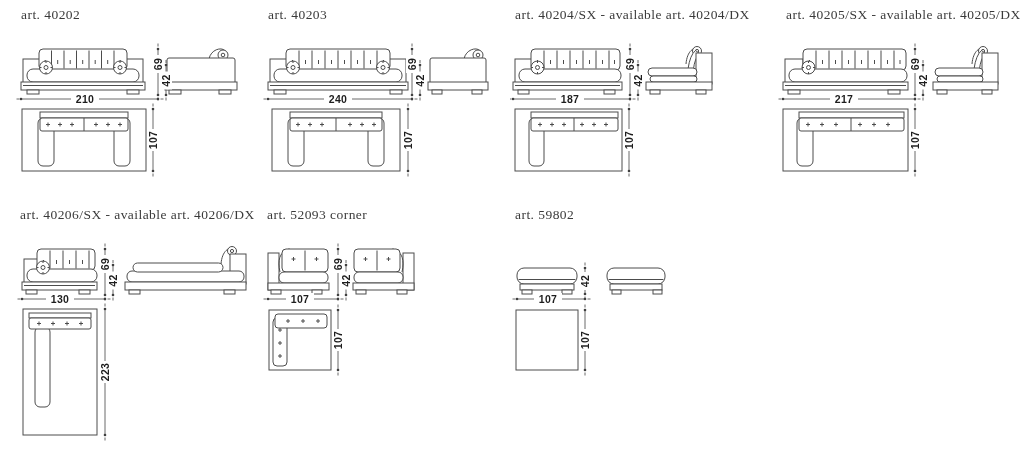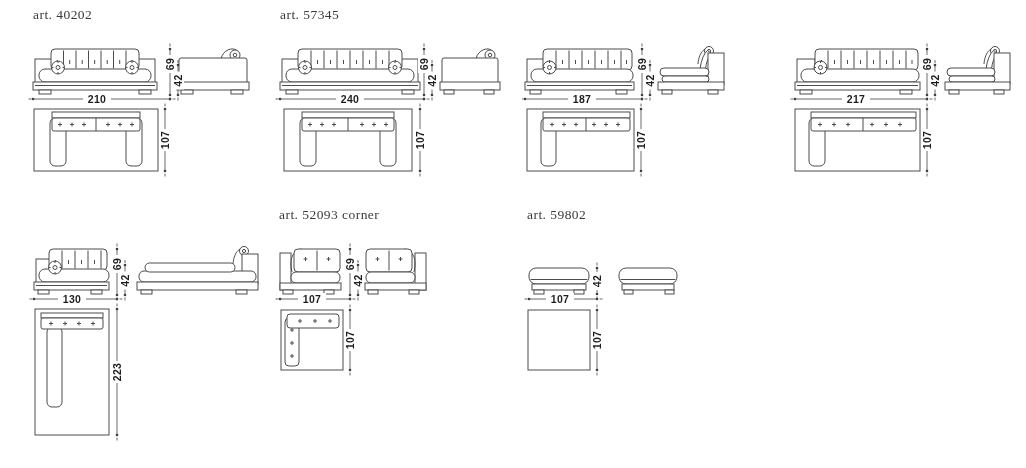--- a/index.html
+++ b/index.html
@@ -1,19 +1,19 @@
 <!DOCTYPE html>
 <html><head>
 <meta charset="utf-8">
 <style>
   * { margin:0; padding:0; box-sizing:border-box; }
   html,body { background:#ffffff; }
   .page { position:relative; width:1026px; height:468px; background:#fff;
           font-family:"Liberation Serif", serif; overflow:hidden; }
-  .cell { position:absolute;margin-left:12px; }
+  .cell { position:absolute; }
   .title { position:absolute; left:6px; top:5px; font-size:13.5px; color:#3a3a3a;
            letter-spacing:.45px; white-space:nowrap; }
   svg.art { position:absolute; left:0; top:0; }
   svg .s  { fill:#ffffff; stroke:#4c4c4c; stroke-width:1; }
   svg .l  { fill:none;    stroke:#4c4c4c; stroke-width:1; }
   svg .d  { fill:none;    stroke:#5a5a5a; stroke-width:.9; }
   svg .dot{ fill:#3f3f3f; stroke:none; }
   svg .wbg{ fill:#ffffff; stroke:none; }
   svg text.dl { font-family:"Liberation Sans", sans-serif; font-size:10.5px;
                 font-weight:bold; fill:#1d1d1d; letter-spacing:.3px; }
@@ -97,21 +97,21 @@
           <circle class="dot" cx="138" cy="169" r="1.3"></circle>
         <g transform="translate(138,138) rotate(-90)">
             <rect class="wbg" x="-11" y="-6" width="22" height="12"></rect>
           <text class="dl" text-anchor="middle" y="3.8">107</text>
           </g>
       </g>
     </svg>
   </section>
 
   <section class="cell" style="left:262px;top:2px;width:250px;height:195px">
-    <div class="title">art. 57345</div>
+    <div class="title">art. 40203</div>
     <svg class="art" width="250" height="195" viewBox="0 0 250 195">
       <g>
         <rect class="s" x="8" y="57" width="18" height="27"></rect>
         <rect class="s" x="126" y="57" width="18" height="27"></rect>
         <rect class="s" x="24" y="47" width="104" height="21" rx="4"></rect>
         <path class="l" d="M37 48.5v18 M50 48.5v18 M63 48.5v18 M76 48.5v18 M89 48.5v18 M102 48.5v18 M115 48.5v18"></path>
         <path class="l" d="M30.5 58v4 M43.5 58v4 M56.5 58v4 M69.5 58v4 M82.5 58v4 M95.5 58v4 M108.5 58v4 M121.5 58v4"></path>
         <rect class="s" x="12" y="67" width="128" height="13" rx="6"></rect>
         <rect class="s" x="6" y="80" width="140" height="8"></rect>
         <path class="l" d="M8 83.5h136"></path>
@@ -177,20 +177,21 @@
           <circle class="dot" cx="146" cy="169" r="1.3"></circle>
         <g transform="translate(146,138) rotate(-90)">
             <rect class="wbg" x="-11" y="-6" width="22" height="12"></rect>
           <text class="dl" text-anchor="middle" y="3.8">107</text>
           </g>
       </g>
     </svg>
   </section>
 
   <section class="cell" style="left:510px;top:2px;width:256px;height:195px">
+    <div class="title" style="left:5px">art. 40204/SX - available art. 40204/DX</div>
     <svg class="art" width="256" height="195" viewBox="0 0 256 195">
       <g>
         <rect class="s" x="5" y="57" width="17" height="27"></rect>
         <rect class="s" x="21" y="47" width="89" height="21" rx="4"></rect>
         <path class="l" d="M34 48.5v18 M47 48.5v18 M60 48.5v18 M73 48.5v18 M86 48.5v18 M99 48.5v18"></path>
         <path class="l" d="M27.5 58v4 M40.5 58v4 M53.5 58v4 M66.5 58v4 M79.5 58v4 M92.5 58v4 M104.5 58v4"></path>
         <rect class="s" x="9" y="67" width="102" height="13" rx="6"></rect>
         <rect class="s" x="3" y="80" width="109" height="8"></rect>
         <path class="l" d="M5 83.5h105"></path>
         <rect class="s" x="8" y="88" width="11" height="4"></rect>
@@ -252,20 +253,21 @@
           <circle class="dot" cx="119" cy="169" r="1.3"></circle>
         <g transform="translate(119,138) rotate(-90)">
             <rect class="wbg" x="-11" y="-6" width="22" height="12"></rect>
           <text class="dl" text-anchor="middle" y="3.8">107</text>
           </g>
       </g>
     </svg>
   </section>
 
   <section class="cell" style="left:778px;top:2px;width:248px;height:195px">
+    <div class="title" style="left:8px">art. 40205/SX - available art. 40205/DX</div>
     <svg class="art" width="248" height="195" viewBox="0 0 248 195">
       <g>
         <rect class="s" x="7" y="57" width="18" height="27"></rect>
         <rect class="s" x="25" y="47" width="103" height="21" rx="4"></rect>
         <path class="l" d="M38 48.5v18 M51 48.5v18 M64 48.5v18 M77 48.5v18 M90 48.5v18 M103 48.5v18 M116 48.5v18"></path>
         <path class="l" d="M31.5 58v4 M44.5 58v4 M57.5 58v4 M70.5 58v4 M83.5 58v4 M96.5 58v4 M109.5 58v4 M122 58v4"></path>
         <rect class="s" x="11" y="67" width="118" height="13" rx="6"></rect>
         <rect class="s" x="5" y="80" width="125" height="8"></rect>
         <path class="l" d="M7 83.5h121"></path>
         <rect class="s" x="10" y="88" width="12" height="4"></rect>
@@ -327,20 +329,21 @@
           <circle class="dot" cx="137" cy="169" r="1.3"></circle>
         <g transform="translate(137,138) rotate(-90)">
             <rect class="wbg" x="-11" y="-6" width="22" height="12"></rect>
           <text class="dl" text-anchor="middle" y="3.8">107</text>
           </g>
       </g>
     </svg>
   </section>
 
   <section class="cell" style="left:15px;top:202px;width:250px;height:265px">
+    <div class="title" style="left:5px">art. 40206/SX - available art. 40206/DX</div>
     <svg class="art" width="250" height="265" viewBox="0 0 250 265">
       <g>
         <rect class="s" x="9" y="57" width="15" height="27"></rect>
         <rect class="s" x="22" y="47" width="58" height="21" rx="4"></rect>
         <path class="l" d="M35 48.5v18 M48 48.5v18 M61 48.5v18 M74 48.5v18"></path>
         <path class="l" d="M28.5 58v4 M41.5 58v4 M54.5 58v4 M67.5 58v4"></path>
         <rect class="s" x="12" y="67" width="70" height="13" rx="6"></rect>
         <rect class="s" x="7" y="80" width="75" height="8"></rect>
         <path class="l" d="M9 83.5h71"></path>
         <rect class="s" x="11" y="88" width="11" height="4"></rect>

